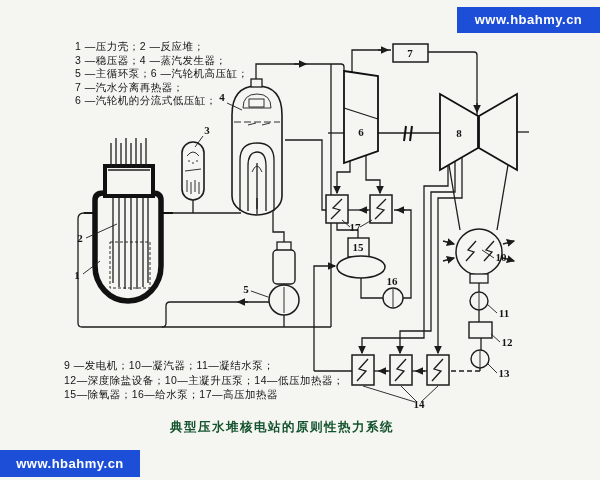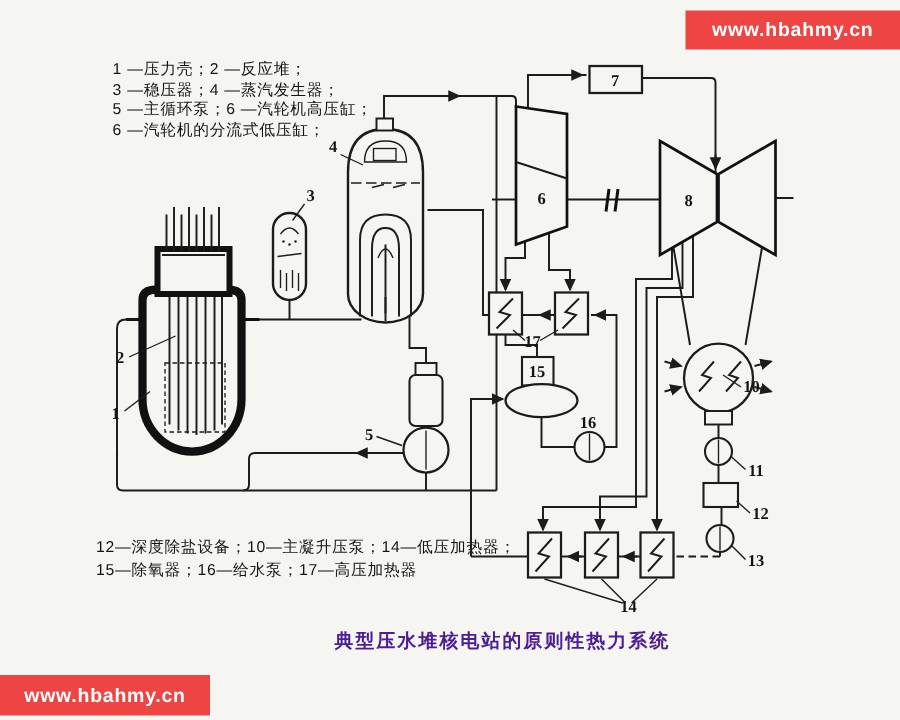--- a/index.html
+++ b/index.html
@@ -3,32 +3,32 @@
 <meta charset="utf-8">
 <style>
   html,body{margin:0;padding:0;background:#e8e8e6;}
   .page{
     position:relative;width:600px;height:480px;margin:0 auto;
     background:#f5f5f2;overflow:hidden;
     font-family:"Liberation Sans","DejaVu Sans",sans-serif;
     color:#1c1c1c;
   }
   .wm{
-    position:absolute;background:#ef4444;color:#ffffff;
+    position:absolute;background:#1d4ed8;color:#ffffff;
     font-size:13px;font-weight:bold;text-align:center;
     letter-spacing:0.5px;
   }
   .wm-tr{right:0;top:7px;width:143px;height:26px;line-height:26px;}
   .wm-bl{left:0;top:450px;width:140px;height:27px;line-height:27px;}
   .legend{position:absolute;font-weight:normal;letter-spacing:0.5px;color:#141414;}
   .legend-top{left:75px;top:40px;font-size:10.5px;line-height:13.5px;}
   .legend-bottom{left:64px;top:358px;font-size:10.5px;line-height:14.5px;}
   .caption{
-    position:absolute;left:170px;top:419px;width:330px;text-align:center;
-    font-size:12.5px;font-weight:bold;letter-spacing:1.5px;color:#4c1d95;
+    position:absolute;left:170px;top:419px;width:330px;text-align:left;
+    font-size:12.5px;font-weight:bold;letter-spacing:1.5px;color:#14532d;
   }
   svg{position:absolute;left:0;top:0;}
   .ln{stroke:#1c1c1c;stroke-width:1.3;fill:none;}
   .thin{stroke:#1c1c1c;stroke-width:0.9;fill:none;}
   .thick{stroke:#111;stroke-width:5.5;fill:#f5f5f2;}
   .mid{stroke:#111;stroke-width:2;fill:none;}
   .wht{fill:#f5f5f2;}
   text.num{
     font-family:"Liberation Serif","DejaVu Serif",serif;
     font-size:11px;font-weight:bold;fill:#141414;text-anchor:middle;
@@ -39,24 +39,26 @@
 
 <div class="page">
 
   <div class="wm wm-tr">www.hbahmy.cn</div>
   <div class="wm wm-bl">www.hbahmy.cn</div>
 
   <div class="legend legend-top">
     <div>1 —压力壳；2 —反应堆；</div>
     <div>3 —稳压器；4 —蒸汽发生器；</div>
     <div>5 —主循环泵；6 —汽轮机高压缸；</div>
+    <div>7 —汽水分离再热器；</div>
     <div>6 —汽轮机的分流式低压缸；</div>
   </div>
 
   <div class="legend legend-bottom">
+    <div>9 —发电机；10—凝汽器；11—凝结水泵；</div>
     <div>12—深度除盐设备；10—主凝升压泵；14—低压加热器；</div>
     <div>15—除氧器；16—给水泵；17—高压加热器</div>
   </div>
 
   <div class="caption">典型压水堆核电站的原则性热力系统</div>
 
   <svg width="600" height="480" viewBox="0 0 600 480">
     <defs>
       <marker id="arr" markerWidth="8" markerHeight="7" refX="5.5" refY="3" orient="auto">
         <path d="M0,0 L6.5,3 L0,6 Z" fill="#1c1c1c"></path>

